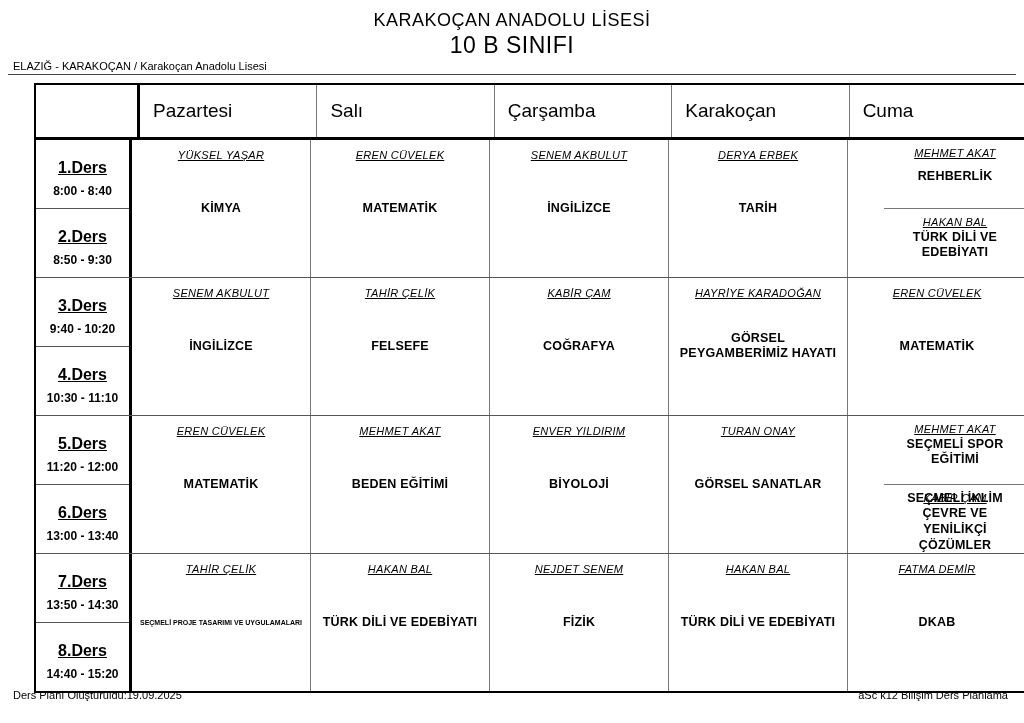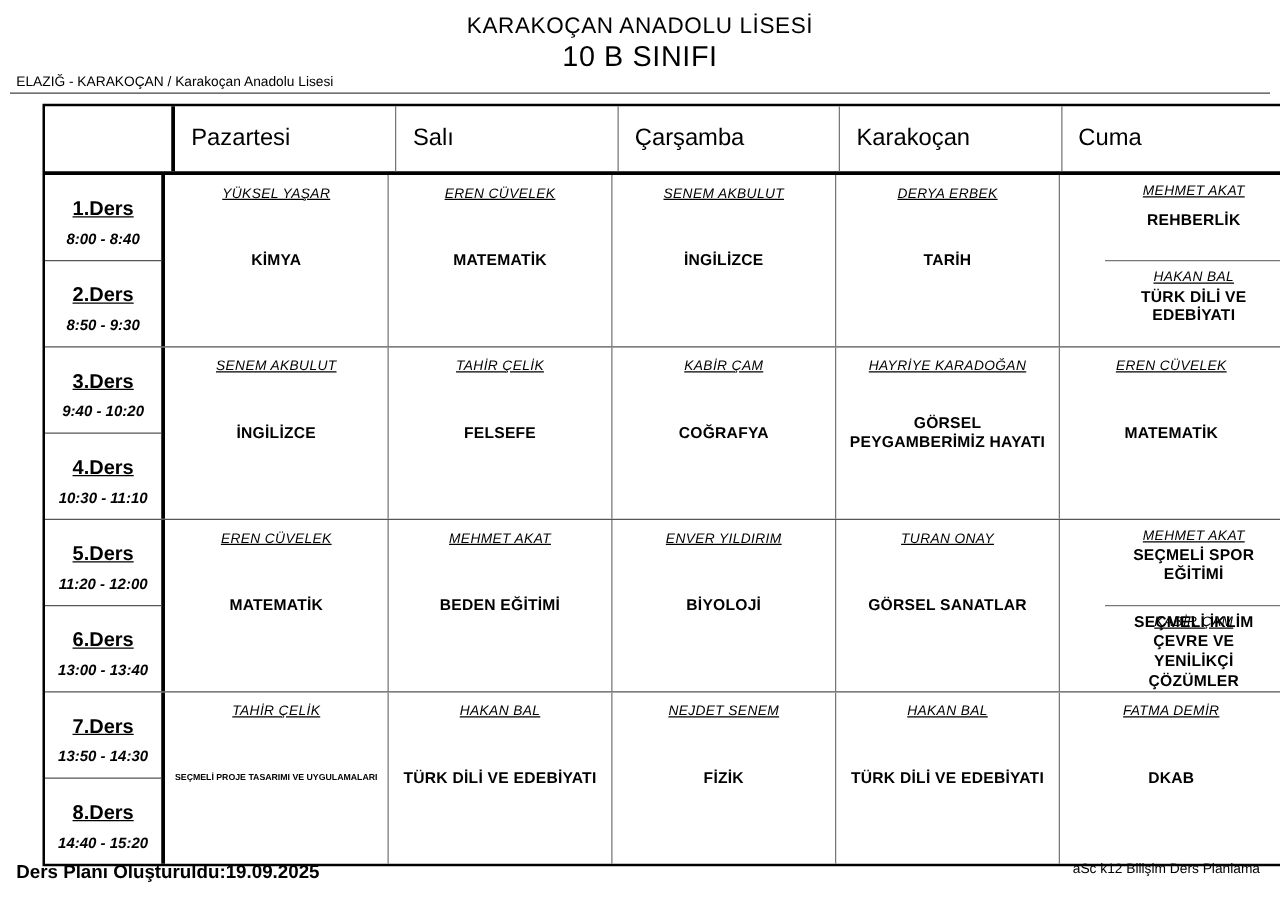--- a/index.html
+++ b/index.html
@@ -24,38 +24,38 @@
 
   .block-row{flex:1;display:flex;border-bottom:1px solid #555;box-sizing:border-box;min-height:0;}
   .timetable .block-row:last-child{border-bottom:none;}
 
   .time-col{width:96px;flex:none;border-right:3px solid #000;box-sizing:border-box;
     display:flex;flex-direction:column;}
   .time-half{flex:1;display:flex;flex-direction:column;align-items:center;
     justify-content:center;padding-top:8px;box-sizing:border-box;}
   .time-half.bb{border-bottom:1px solid #555;}
   .period-label{font-size:16px;font-weight:bold;text-decoration:underline;}
-  .period-time{font-size:12px;font-weight:bold;margin-top:7px;font-style:italic;}
+  .period-time{font-size:12px;font-weight:bold;margin-top:7px;}
 
   .cell{flex:1;position:relative;border-right:1px solid #777;box-sizing:border-box;min-width:0;padding-left:36px;}
   .block-row .cell:last-child{border-right:none;}
   .teacher{position:absolute;top:9px;left:2px;right:2px;text-align:center;
     font-size:11px;font-style:italic;text-decoration:underline;letter-spacing:.3px;}
   .subject{position:absolute;top:50%;left:2px;right:2px;transform:translateY(-50%);
     text-align:center;font-size:12.5px;font-weight:bold;letter-spacing:.2px;
     line-height:1.25;white-space:pre-line;}
   .subject.small{font-size:7px;letter-spacing:0;}
 
   .cell.split{display:flex;flex-direction:column;}
   .subcell{flex:1;position:relative;min-height:0;}
   .subcell.bb{border-bottom:1px solid #777;}
   .subcell .teacher{top:7px;}
   .subcell .subject{top:54%;}
 
-  .footer-left{position:absolute;left:13px;top:689px;font-size:15px;font-weight:bold;}
+  .footer-left{position:absolute;left:13px;top:689px;font-size:11px;}
   .footer-right{position:absolute;right:16px;top:689px;font-size:11px;}
 </style>
 </head>
 <body>
 
 <div class="school-title">KARAKOÇAN ANADOLU LİSESİ</div>
 <div class="class-title">10 B SINIFI</div>
 <div class="location-line">ELAZIĞ - KARAKOÇAN / Karakoçan Anadolu Lisesi</div>
 <div class="top-rule"></div>
 

